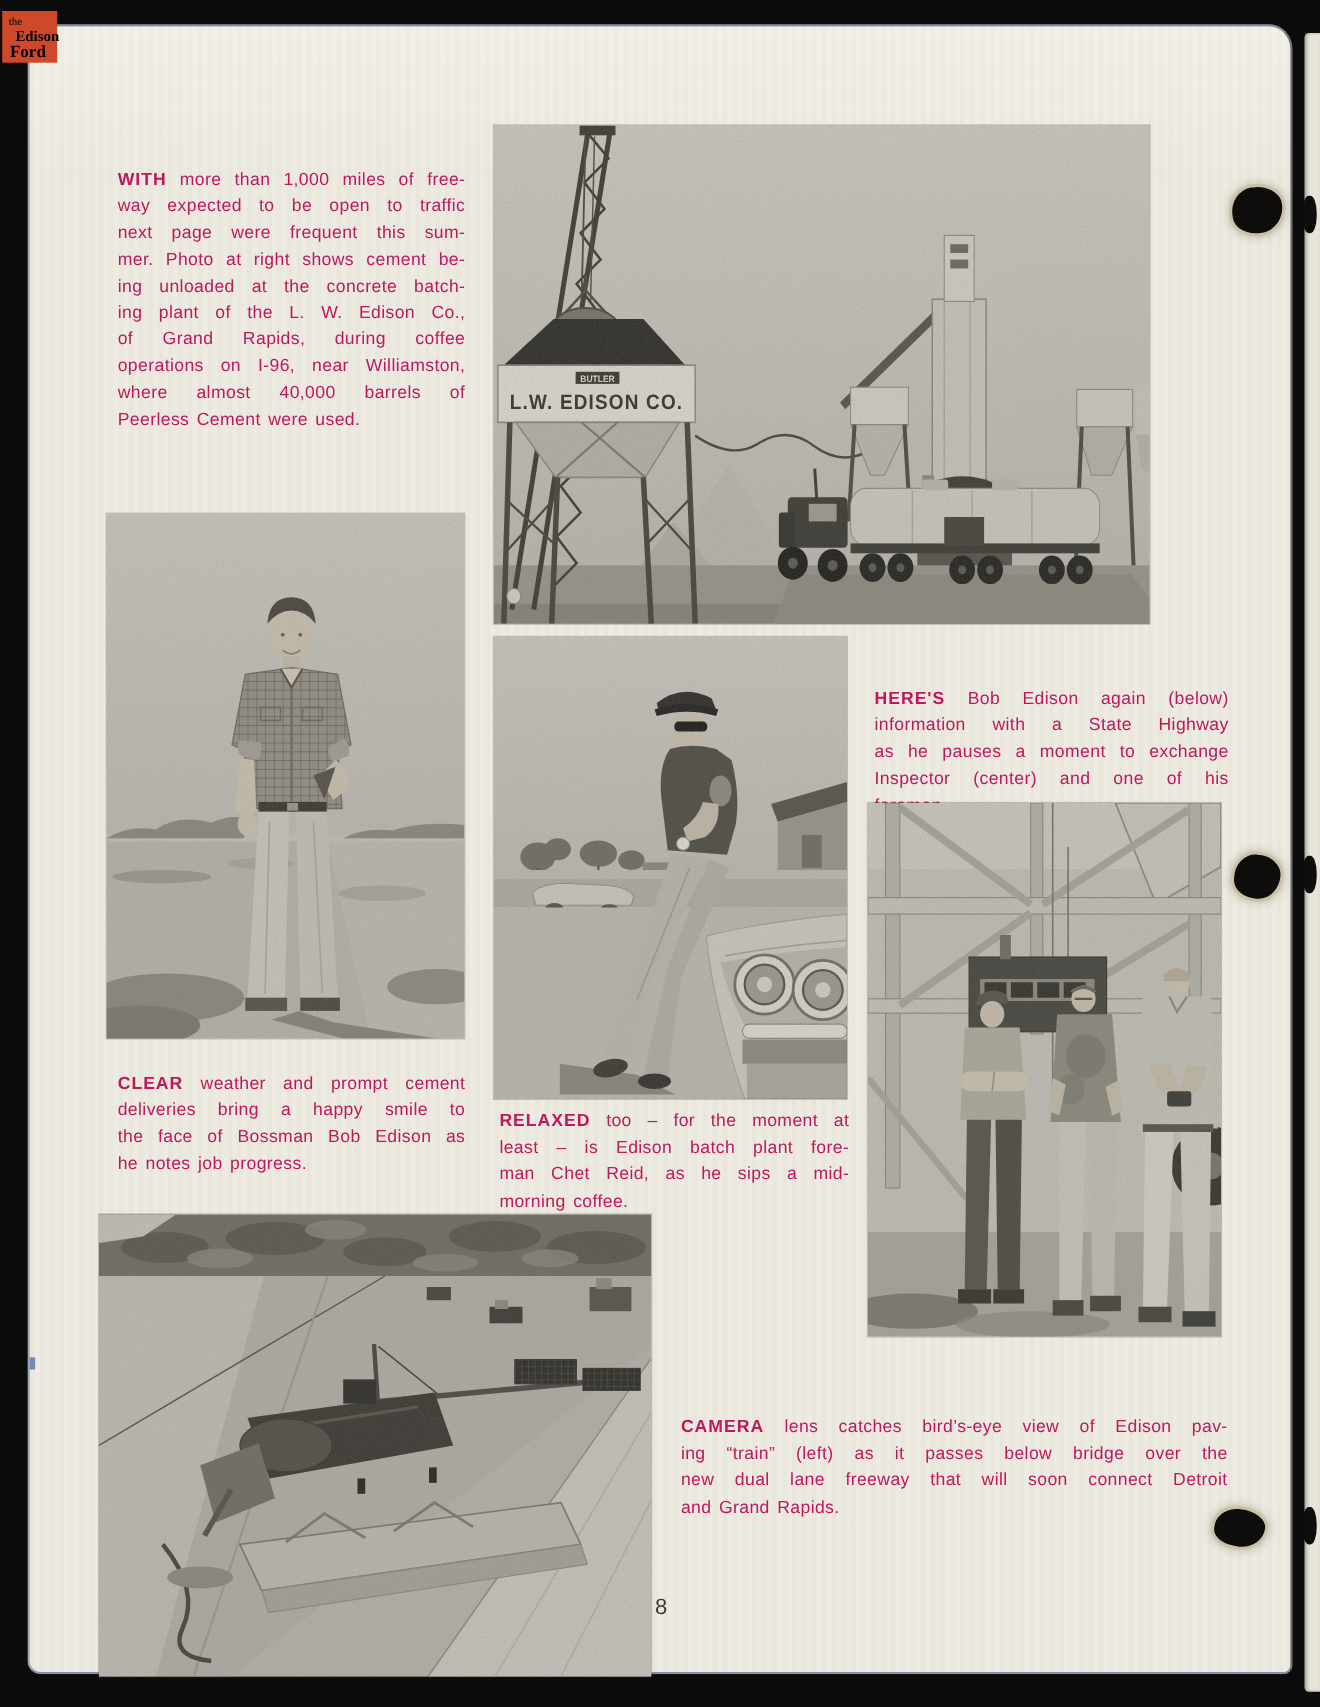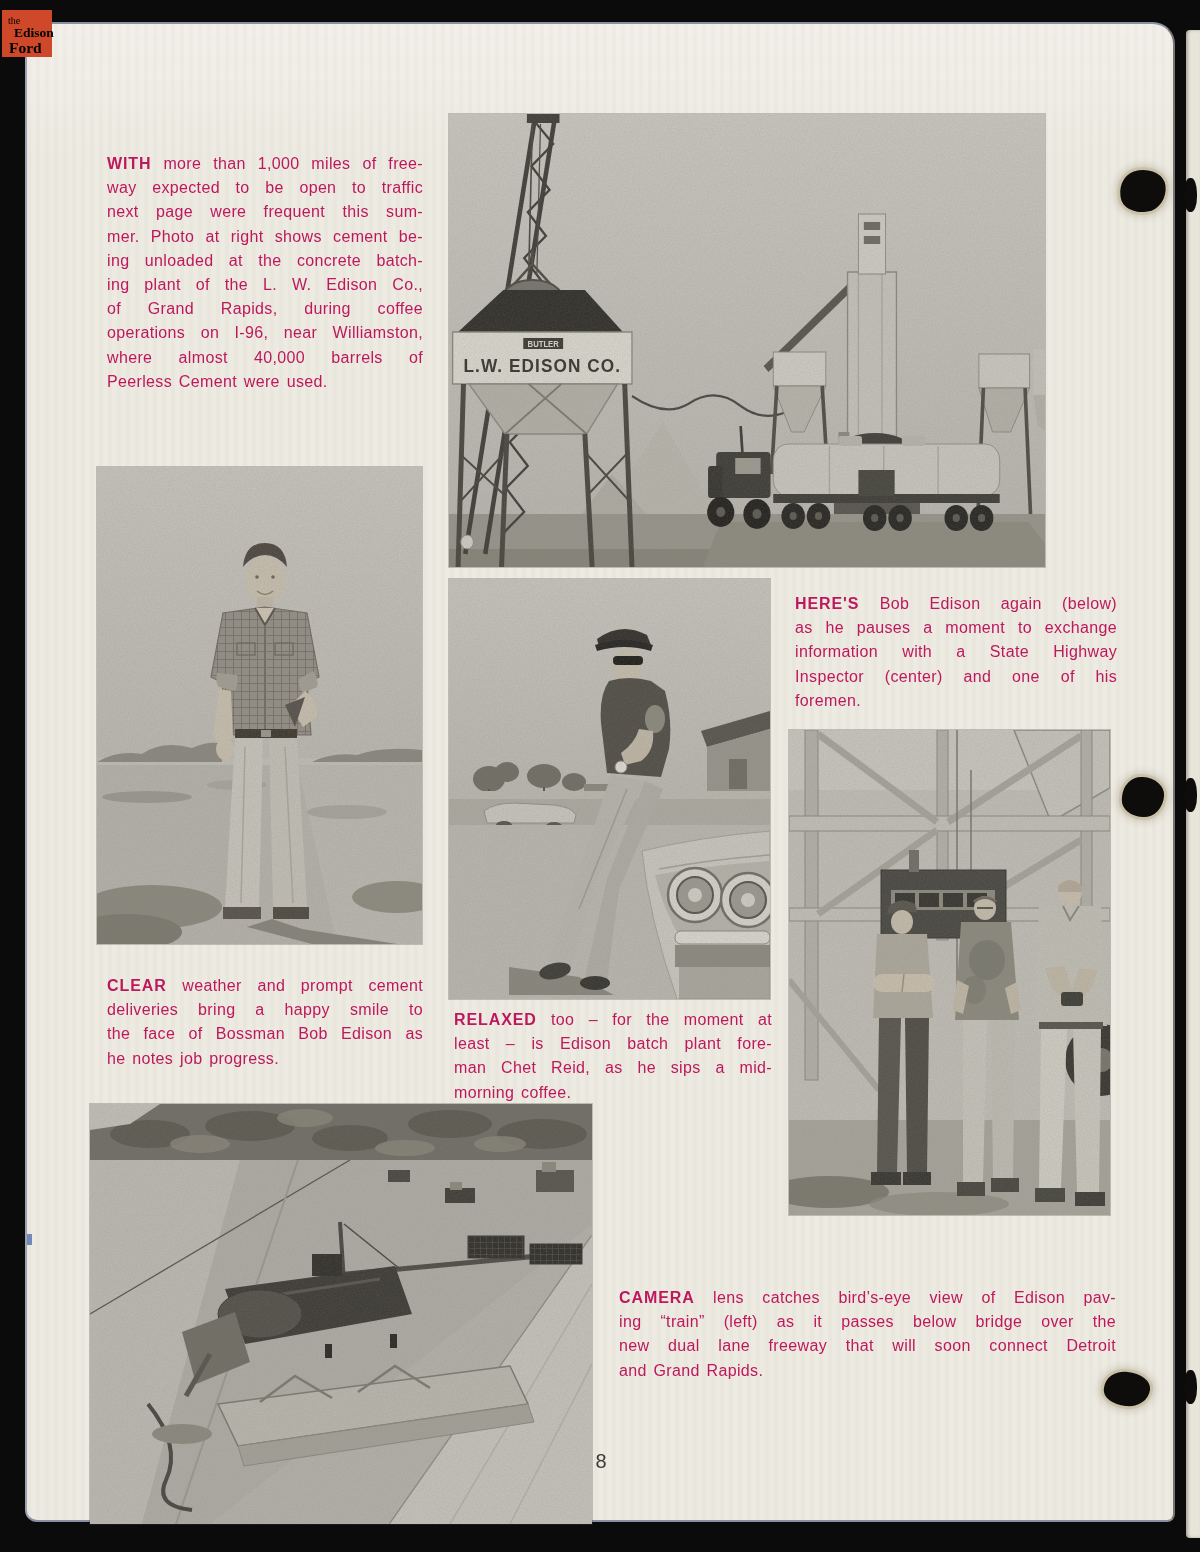--- a/index.html
+++ b/index.html
@@ -12,21 +12,21 @@
   .page::before{content:'';position:absolute;inset:0;border-radius:inherit;pointer-events:none;
         background:repeating-linear-gradient(90deg,rgba(60,55,40,.018) 0 4px,rgba(255,255,255,.02) 4px 9px),
                    linear-gradient(180deg,rgba(255,255,255,.28),rgba(255,255,255,0) 140px),
                    radial-gradient(120% 100% at 50% 50%,rgba(0,0,0,0) 70%,rgba(95,88,66,.14) 100%);}
   .tblock{position:absolute;font-size:16px;line-height:24.2px;color:#be185d;
           letter-spacing:.35px;word-spacing:2px;}
   .tline{text-align:justify;text-align-last:justify;text-justify:inter-word;}
   .tline.last{text-align-last:left;}
   .tline b{font-weight:700;letter-spacing:.9px;}
   .with{left:80px;top:128px;width:316px;}
-  .heres{left:768px;top:568px;width:322px;}
+  .heres{left:768px;top:600px;width:322px;}
   .clear{left:80px;top:950px;width:316px;}
   .relaxed{left:427px;top:984px;width:318px;}
   .camera{left:592px;top:1262px;width:497px;}
   .pageno{position:absolute;left:552px;top:1426px;width:44px;text-align:center;
           font-size:20px;color:#3b3a37;}
   .photo{position:absolute;margin:0;box-shadow:0 0 0 1px rgba(70,66,56,.28);background:#c4c2ba;}
   .photo svg{display:block;width:100%;height:100%;}
   .p1{left:422px;top:90px;width:596px;height:453px;}
   .p2{left:70px;top:443px;width:325px;height:477px;}
   .p3{left:422px;top:555px;width:321px;height:420px;}
@@ -90,22 +90,22 @@
         <div class="tline">ing unloaded at the concrete batch-</div>
         <div class="tline">ing plant of the L. W. Edison Co.,</div>
         <div class="tline">of Grand Rapids, during coffee</div>
         <div class="tline">operations on I-96, near Williamston,</div>
         <div class="tline">where almost 40,000 barrels of</div>
         <div class="tline last">Peerless Cement were used.</div>
       </section>
 
     <section class="tblock heres">
         <div class="tline"><b>HERE'S</b> Bob Edison again (below)</div>
+        <div class="tline">information with a State Highway</div>
         <div class="tline">as he pauses a moment to exchange</div>
-        <div class="tline">information with a State Highway</div>
         <div class="tline">Inspector (center) and one of his</div>
         <div class="tline last">foremen.</div>
       </section>
 
     <section class="tblock clear">
         <div class="tline"><b>CLEAR</b> weather and prompt cement</div>
         <div class="tline">deliveries bring a happy smile to</div>
         <div class="tline">the face of Bossman Bob Edison as</div>
         <div class="tline last">he notes job progress.</div>
       </section>

